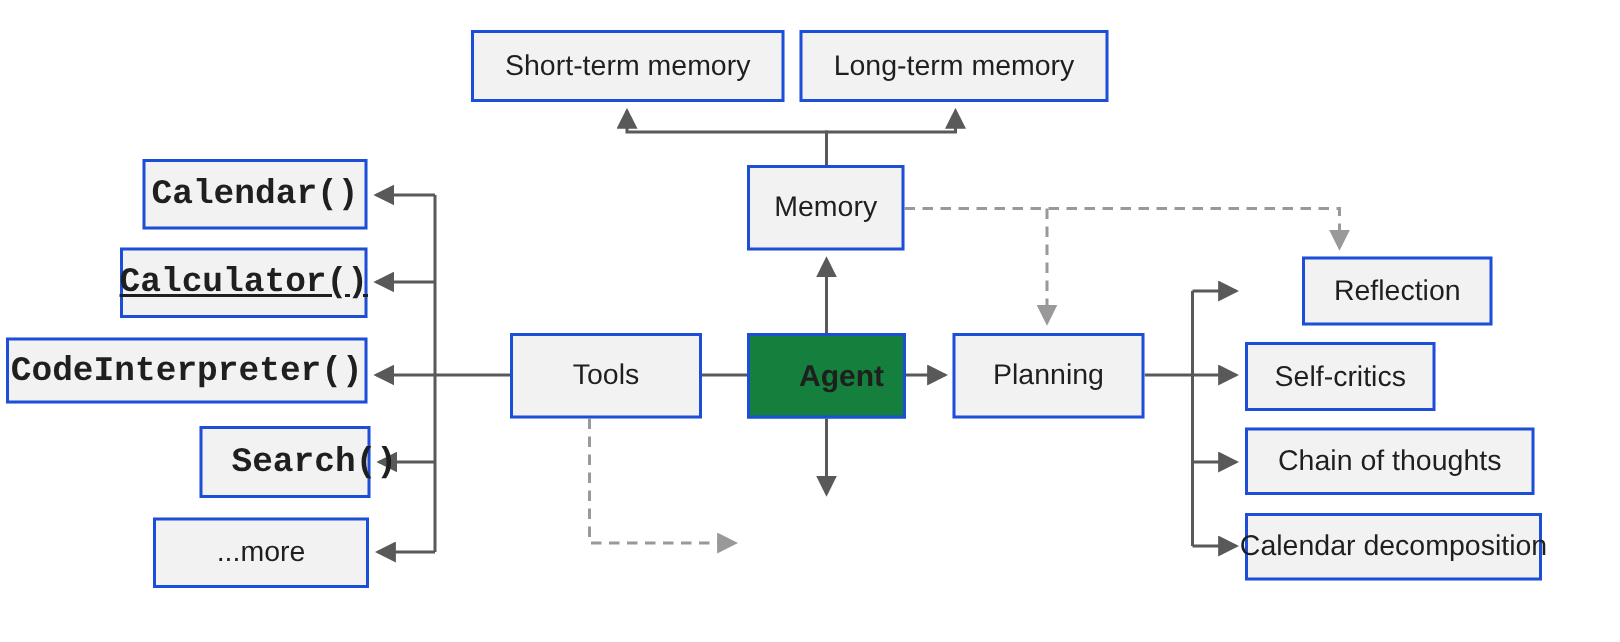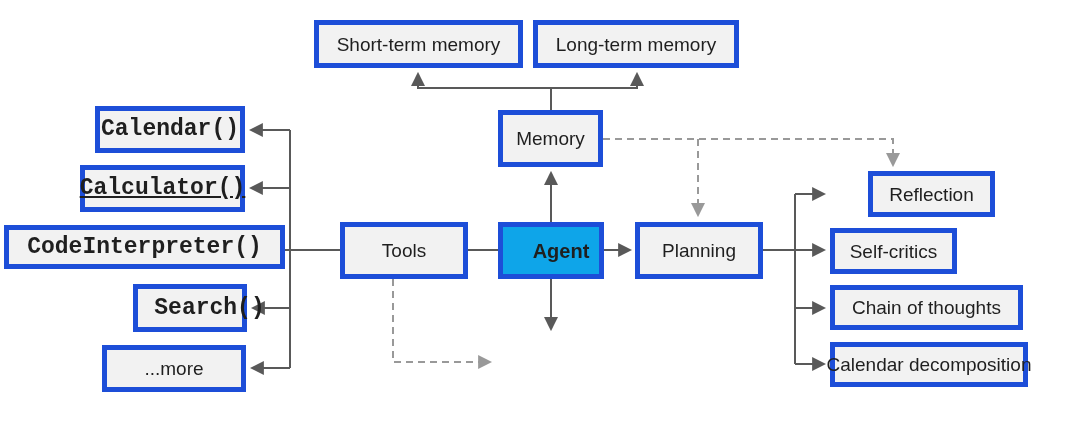--- a/index.html
+++ b/index.html
@@ -13,51 +13,51 @@
   }
   #edges {
     position: absolute;
     left: 0; top: 0;
     width: 1080px; height: 428px;
   }
   .node {
     position: absolute;
     box-sizing: border-box;
     background: #f2f2f2;
-    border: 5px solid #1d4ed8;
+    border: 2px solid #1d4ed8;
     display: flex;
     align-items: center;
     justify-content: center;
     color: #1f1f1f;
     font-size: 19px;
     line-height: 1;
     white-space: nowrap;
   }
   .node.mono .lbl {
     font-family: "Liberation Mono", "DejaVu Sans Mono", monospace;
     font-weight: bold;
     font-size: 23px;
   }
   .node.accent {
-    background: #0ea5e9;
+    background: #15803d;
     padding-left: 20px;
   }
   .node.accent .lbl { font-weight: bold; font-size: 20px; }
 
   
   .n-short-term { left: 314px; top: 20px;  width: 209px; height: 48px; }
   .n-long-term  { left: 533px; top: 20px;  width: 206px; height: 48px; }
   .n-memory     { left: 498px; top: 110px; width: 105px; height: 57px; }
   .n-tools      { left: 340px; top: 222px; width: 128px; height: 57px; }
   .n-agent      { left: 498px; top: 222px; width: 106px; height: 57px; }
   .n-planning   { left: 635px; top: 222px; width: 128px; height: 57px; }
   .n-action     { left: 497px; top: 334px; width: 106px; height: 58px; }
   .n-calendar   { left: 95px;  top: 106px; width: 150px; height: 47px; }
   .n-calculator { left: 80px;  top: 165px; width: 165px; height: 47px; text-decoration: underline; }
-  .n-codeint    { left: 4px;   top: 225px; width: 281px; height: 44px; }
+  .n-codeint    { left: 4px;   top: 225px; width: 241px; height: 44px; }
   .n-search     { left: 133px; top: 284px; width: 114px; height: 48px; padding-left: 39px; }
   .n-more       { left: 102px; top: 345px; width: 144px; height: 47px; }
   .n-reflection { left: 868px; top: 171px; width: 127px; height: 46px; }
   .n-selfcrit   { left: 830px; top: 228px; width: 127px; height: 46px; }
   .n-chain      { left: 830px; top: 285px; width: 193px; height: 45px; }
   .n-subgoal    { left: 830px; top: 342px; width: 198px; height: 45px; }
 
   .edge-solid  { stroke: #595959; stroke-width: 2; fill: none; }
   .edge-dashed { stroke: #999999; stroke-width: 2; fill: none; stroke-dasharray: 7 5; }
 </style>

